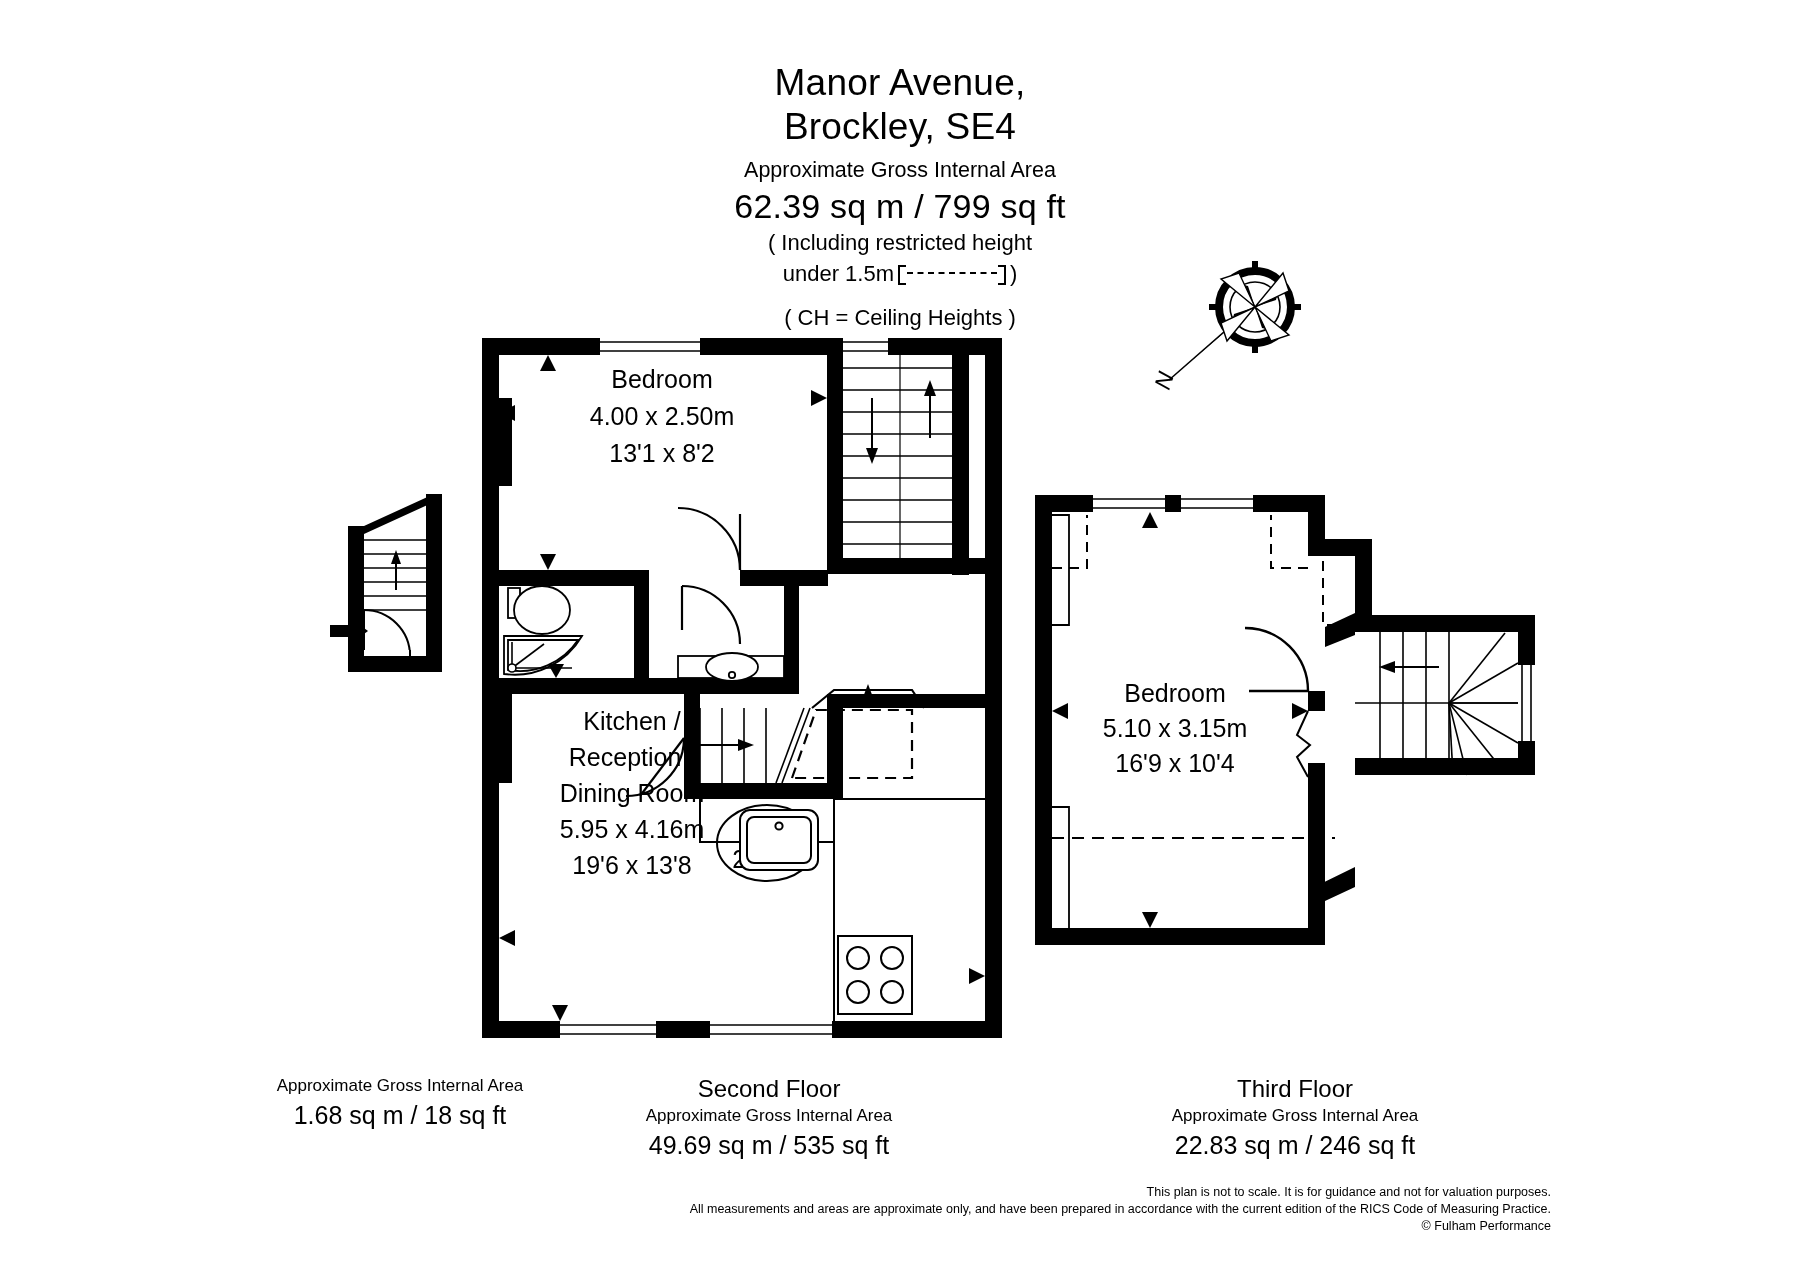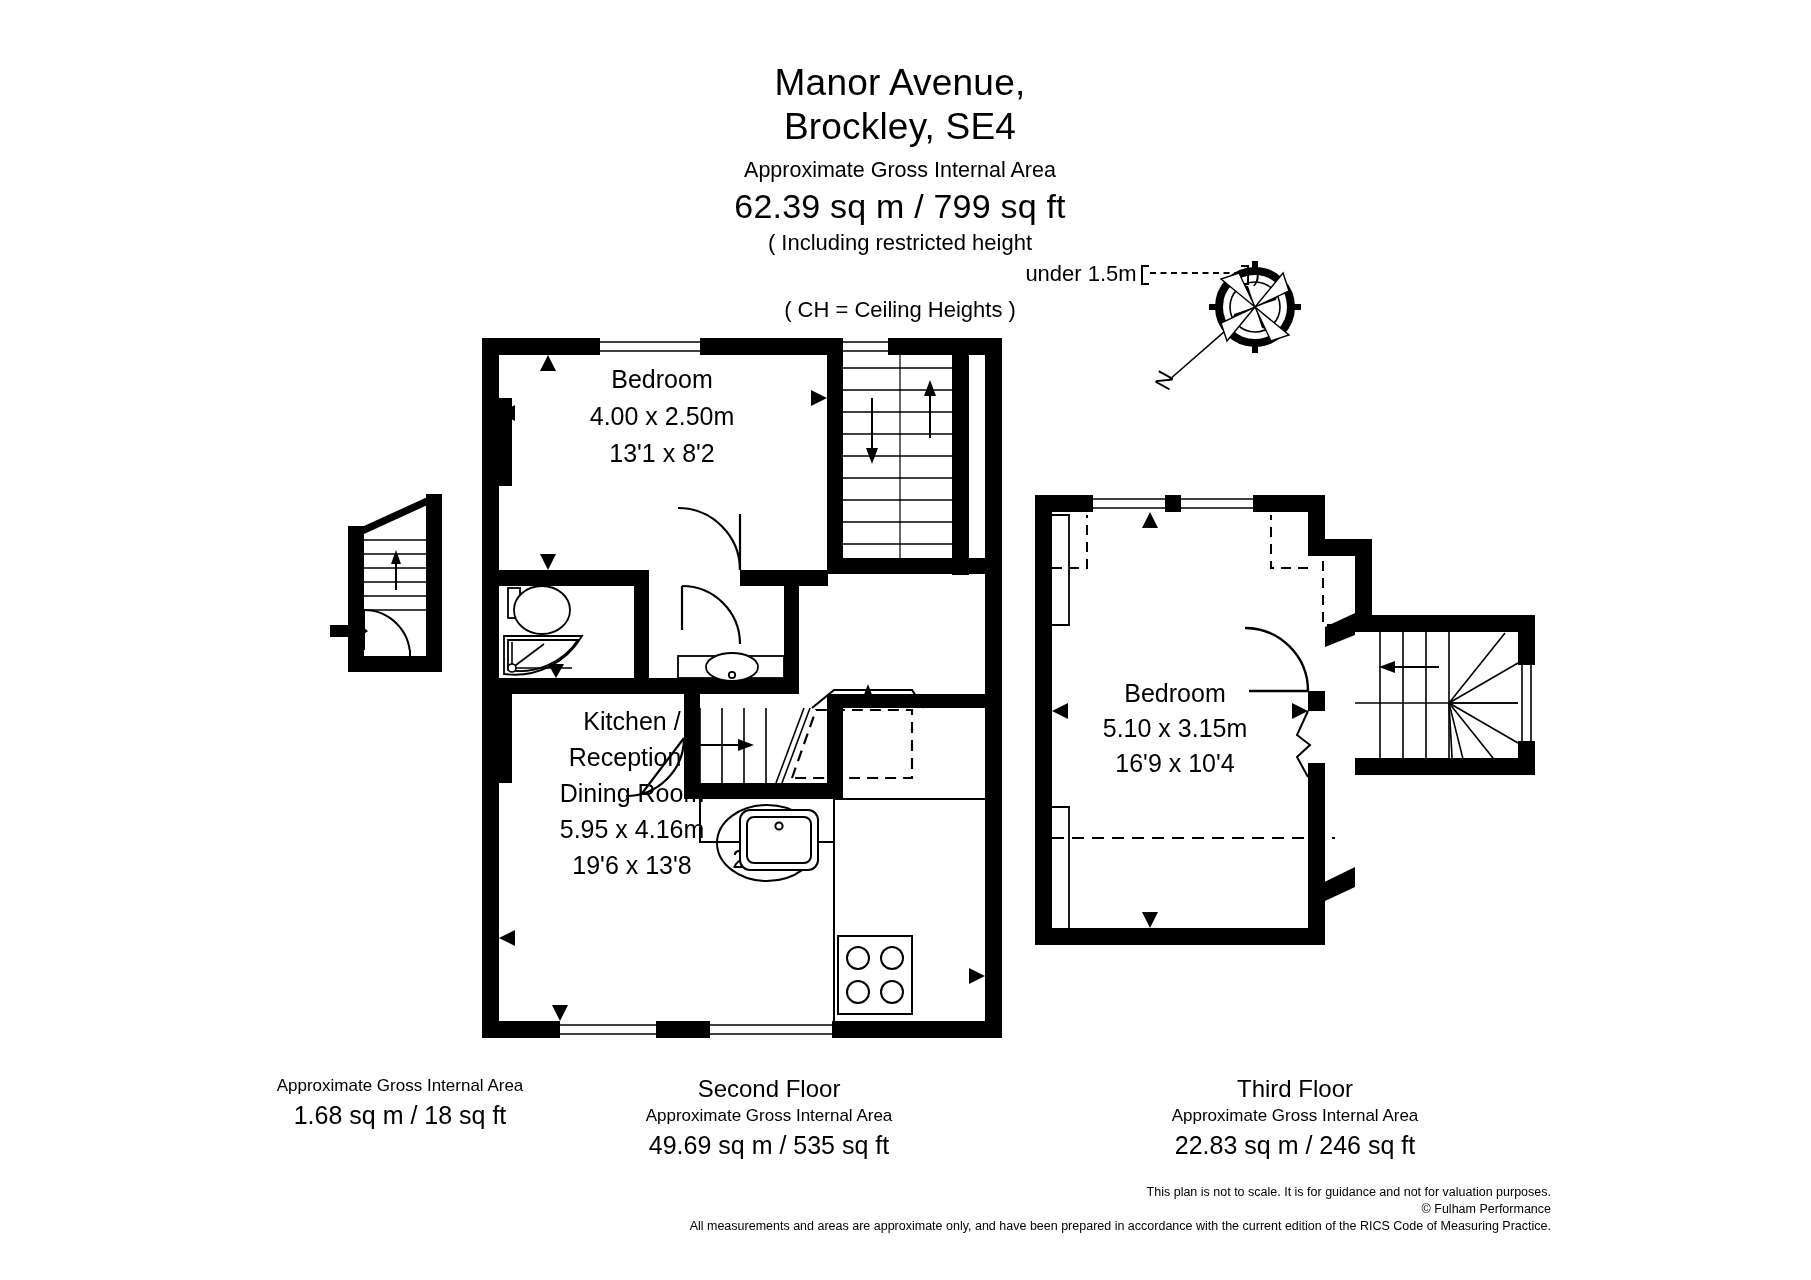--- a/index.html
+++ b/index.html
@@ -48,21 +48,21 @@
     letter-spacing: 0.2px;
   }
   .note-line {
     font-size: 22px;
     line-height: 31px;
   }
   .note-wrap {
   }
   .restricted-row {
     display: flex;
-    justify-content: flex-end;
+    justify-content: center;
     align-items: center;
     gap: 2px;
     white-space: nowrap;
   }
   .dash-key {
     display: inline-block;
     position: relative;
     width: 108px;
     height: 18px;
     margin: 0 2px;
@@ -79,21 +79,21 @@
   }
   .dash-key .bracket-l { left: 0; border-left: 2px solid #000; }
   .dash-key .bracket-r { right: 0; border-right: 2px solid #000; }
   .dash-key .dashes {
     position: absolute;
     left: 9px; right: 9px; top: 7px;
     height: 0;
     border-top: 2px dashed #000;
   }
   .ch-note {
-    margin-top: 8px;
+    margin-top: 16px;
     font-size: 22px;
   }
 
   
   .compass {
     position: absolute;
     left: 1155px;
     top: 255px;
     width: 170px;
     height: 140px;
@@ -556,17 +556,17 @@
   </div>
 
   <div class="floor-caption" style="left:1085px; top:1074px;">
     <div class="fc-title">Third Floor</div>
     <div class="fc-sub">Approximate Gross Internal Area</div>
     <div class="fc-area">22.83 sq m  /  246 sq ft</div>
   </div>
 
   <div class="disclaimer">
     <div>This plan is not to scale. It is for guidance and not for valuation purposes.</div>
+    <div>All measurements and areas are approximate only, and have been prepared in accordance with the current edition of the RICS Code of Measuring Practice.</div>
     <div>© Fulham Performance</div>
-    <div>All measurements and areas are approximate only, and have been prepared in accordance with the current edition of the RICS Code of Measuring Practice.</div>
   </div>
 
 </div>
 
 </body></html>

